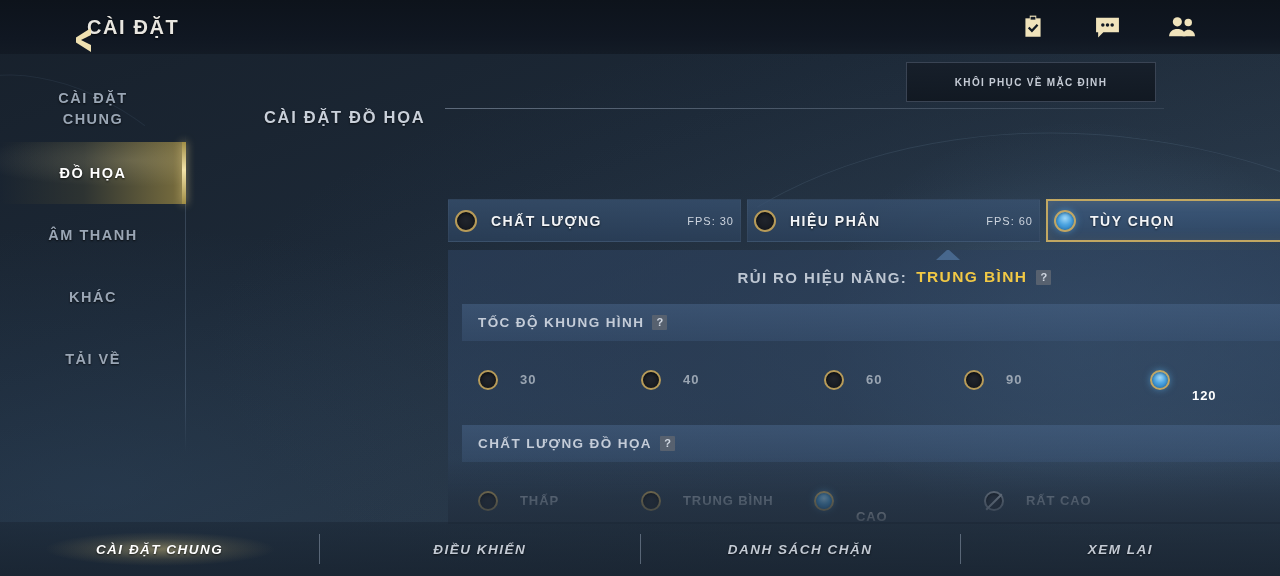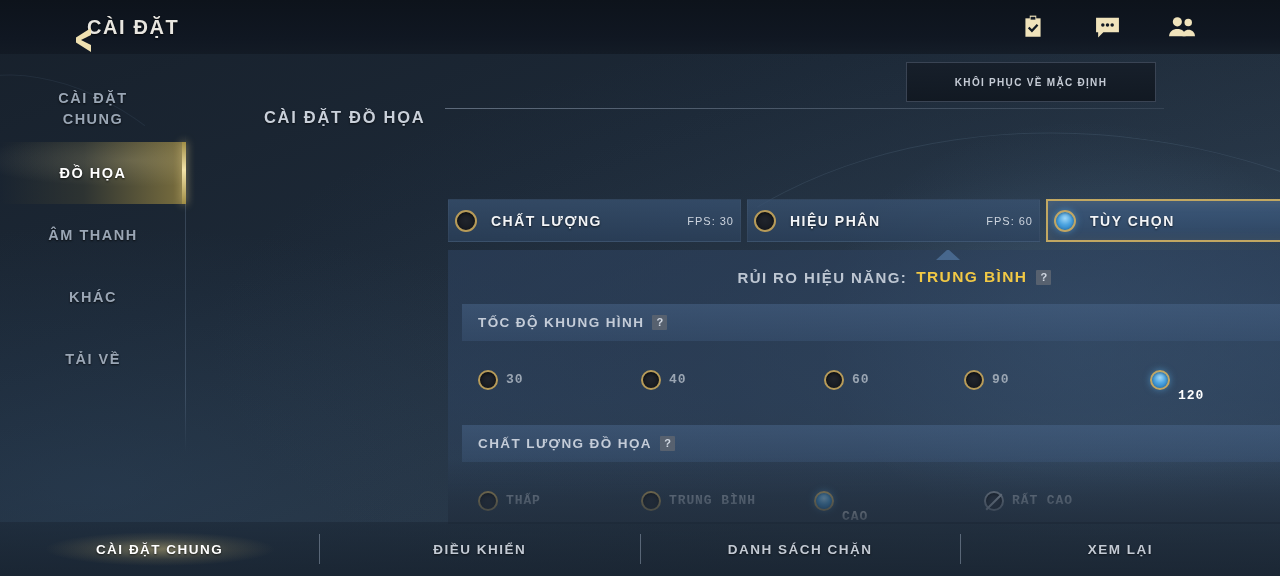--- a/index.html
+++ b/index.html
@@ -189,21 +189,21 @@
 
   .group { margin: 0 14px; }
   .group-head {
     height: 37px; display: flex; align-items: center; gap: 8px;
     padding-left: 16px;
     background: linear-gradient(180deg, rgba(72,100,136,0.55), rgba(60,86,120,0.45));
   }
   .group-title { color: #c4ccd8; font-size: 13.5px; font-weight: bold; letter-spacing: 1.4px; }
   .opt-row { display: flex; padding: 15px 16px 14px 16px; }
   .opt {
-    display: flex; align-items: center; gap: 8px; cursor: pointer; font-family: Liberation Mono, monospace;
+    display: flex; align-items: center; gap: 22px; cursor: pointer;
   }
   .opt-label {
     color: #95a2b2; font-size: 13px; font-weight: bold; letter-spacing: 0.9px;
     white-space: nowrap;
   }
   .opt.sel .opt-label { color: #ffffff; margin-top: 32px; }
   .opt.off .opt-label { color: #9aa5b2; }
 
   .fade-bottom {
     position: absolute; left: 0; right: 0; bottom: 0; height: 66px;
@@ -223,21 +223,21 @@
     cursor: pointer; height: 100%; position: relative;
     text-shadow: 0 1px 2px rgba(0,0,0,0.6);
   }
   .bnav.active { color: #ffffff; }
   .bnav.active::before {
     content:''; position:absolute; left:50%; top:50%; transform:translate(-50%,-50%);
     width: 230px; height: 34px;
     background: radial-gradient(closest-side, rgba(240,215,135,0.42), rgba(220,190,110,0.12) 60%, rgba(0,0,0,0) 100%);
     border-radius: 50%;
   }
-  .bnav-label { position: relative; z-index: 2; }
+  .bnav-label { position: relative; z-index: 2; font-style: italic; }
   .bsep { width: 1px; height: 30px; background: rgba(180,195,215,0.40); }
 </style>
 </head>
 <body>
 
 <div class="bg">
   <div class="bg-streak s1"></div>
   <div class="bg-streak s2"></div>
   <div class="bg-streak s3"></div>
   <div class="bg-streak s4"></div>

